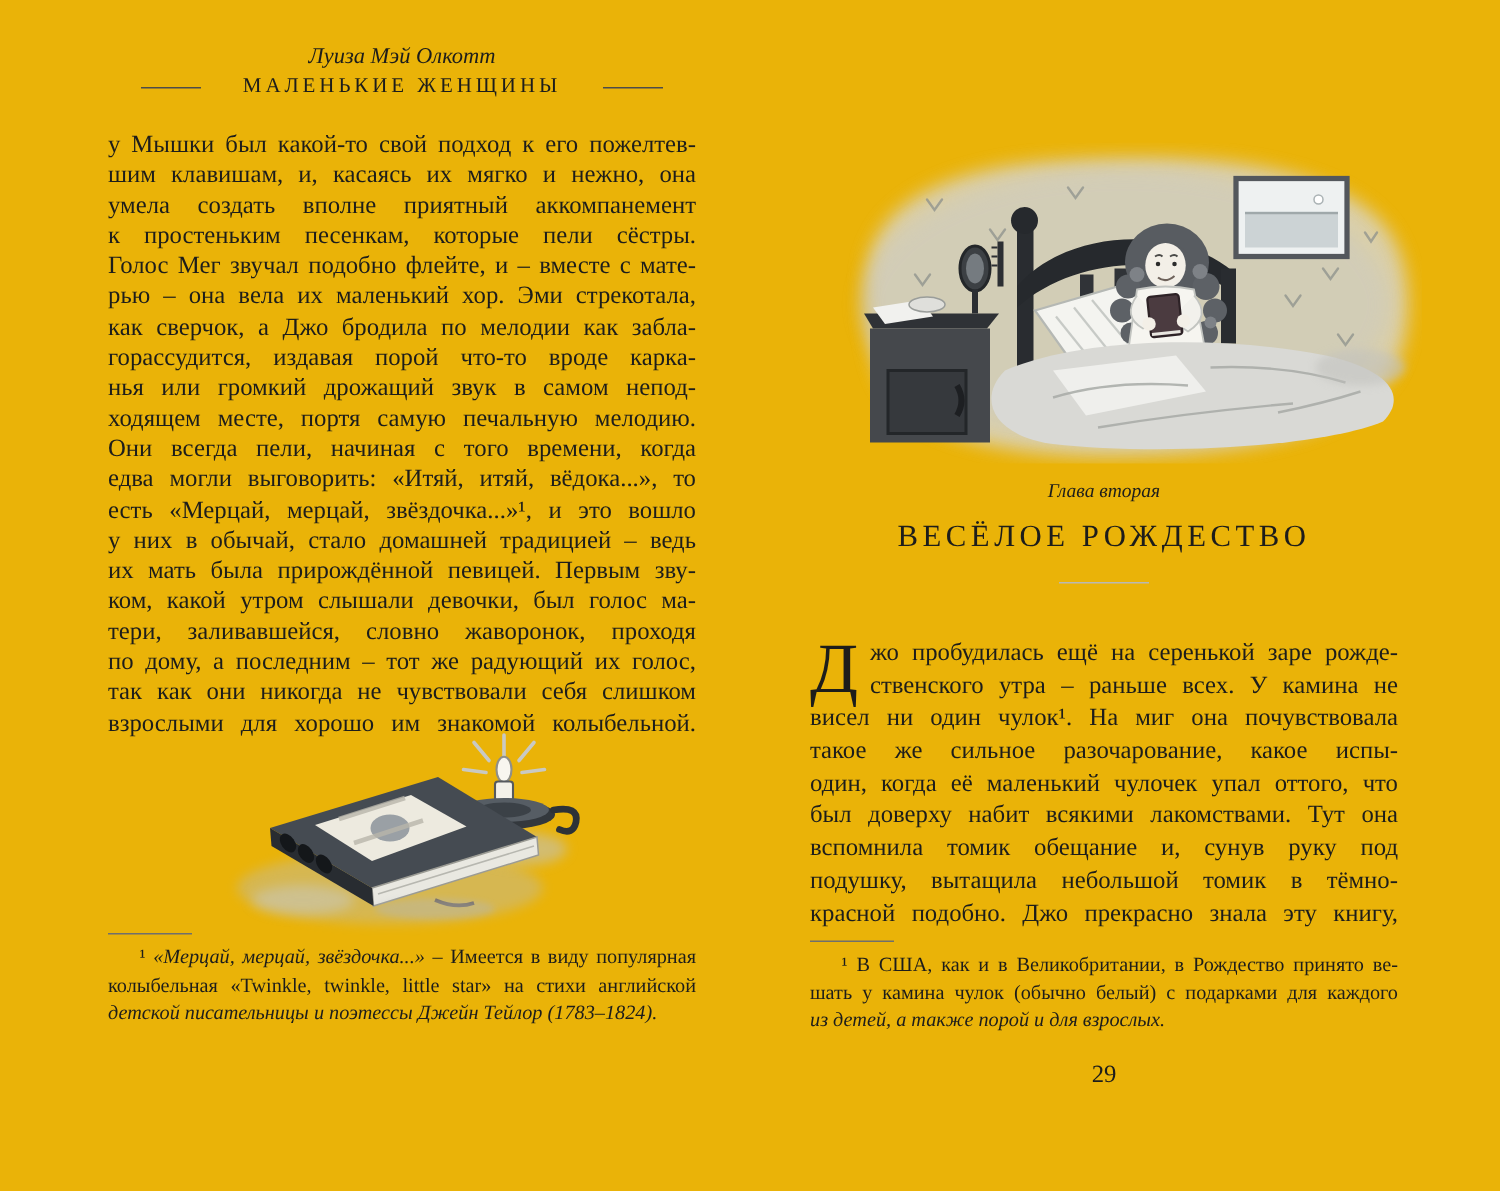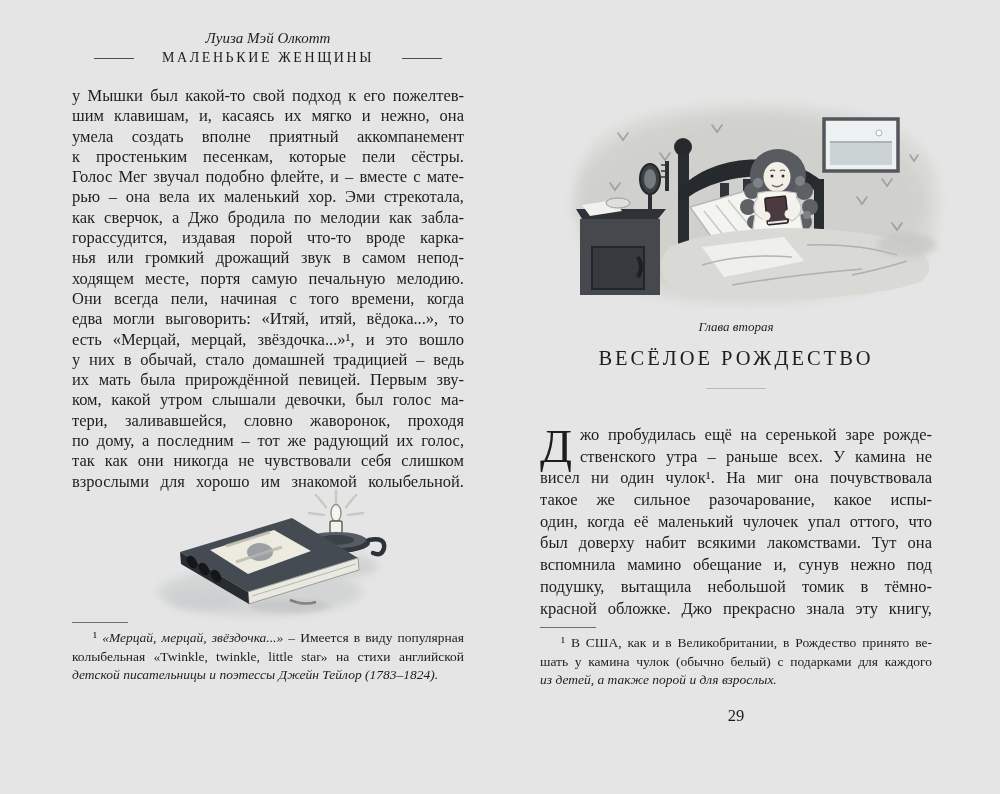--- a/index.html
+++ b/index.html
@@ -1,17 +1,17 @@
 <!DOCTYPE html>
 <html lang="ru"><head>
 <meta charset="utf-8">
 <style>
   html,body{margin:0;padding:0;}
   .canvas{
-    position:relative;width:1000px;height:794px;background:#e5e5e5;
+    position:relative;width:1000px;height:794px;background:#eab308;
     font-family:"Liberation Serif","DejaVu Serif",serif;color:#1d1d1b;
     overflow:hidden;
   }
   
   .running-head{position:absolute;top:29px;left:72px;width:392px;text-align:center;}
   .rh-author{font-style:italic;font-size:15px;line-height:18px;}
   .rh-titlerow{display:flex;align-items:center;justify-content:center;gap:28px;margin-top:3px;}
   .rh-rule{width:40px;height:1px;background:#4c4c4a;}
   .rh-title{font-size:14px;letter-spacing:2.6px;white-space:nowrap;}
   
@@ -258,23 +258,23 @@
   </div>
 
   <div class="right-body">
     <span class="drop-cap">Д</span>
     <div class="bline indent-cap">жо пробудилась ещё на серенькой заре рожде-</div>
     <div class="bline indent-cap">ственского утра – раньше всех. У камина не</div>
     <div class="bline">висел ни один чулок¹. На миг она почувствовала</div>
     <div class="bline">такое же сильное разочарование, какое испы-</div>
     <div class="bline">один, когда её маленький чулочек упал оттого, что</div>
     <div class="bline">был доверху набит всякими лакомствами. Тут она</div>
-    <div class="bline">вспомнила мамино обещание и, сунув нежно под</div>
+    <div class="bline">вспомнила томик обещание и, сунув руку под</div>
     <div class="bline">подушку, вытащила небольшой томик в тёмно-</div>
-    <div class="bline">красной обложке. Джо прекрасно знала эту книгу,</div>
+    <div class="bline">красной подобно. Джо прекрасно знала эту книгу,</div>
   </div>
 
   <div class="footnote fn-right">
     <div class="fn-rule"></div>
     <div class="fn-line first"><span>¹ </span><span>В США, как и в Великобритании, в Рождество принято ве-</span></div>
     <div class="fn-line">шать у камина чулок (обычно белый) с подарками для каждого</div>
     <div class="fn-line last">из детей, а также порой и для взрослых.</div>
   </div>
 
   <div class="page-number">29</div>

